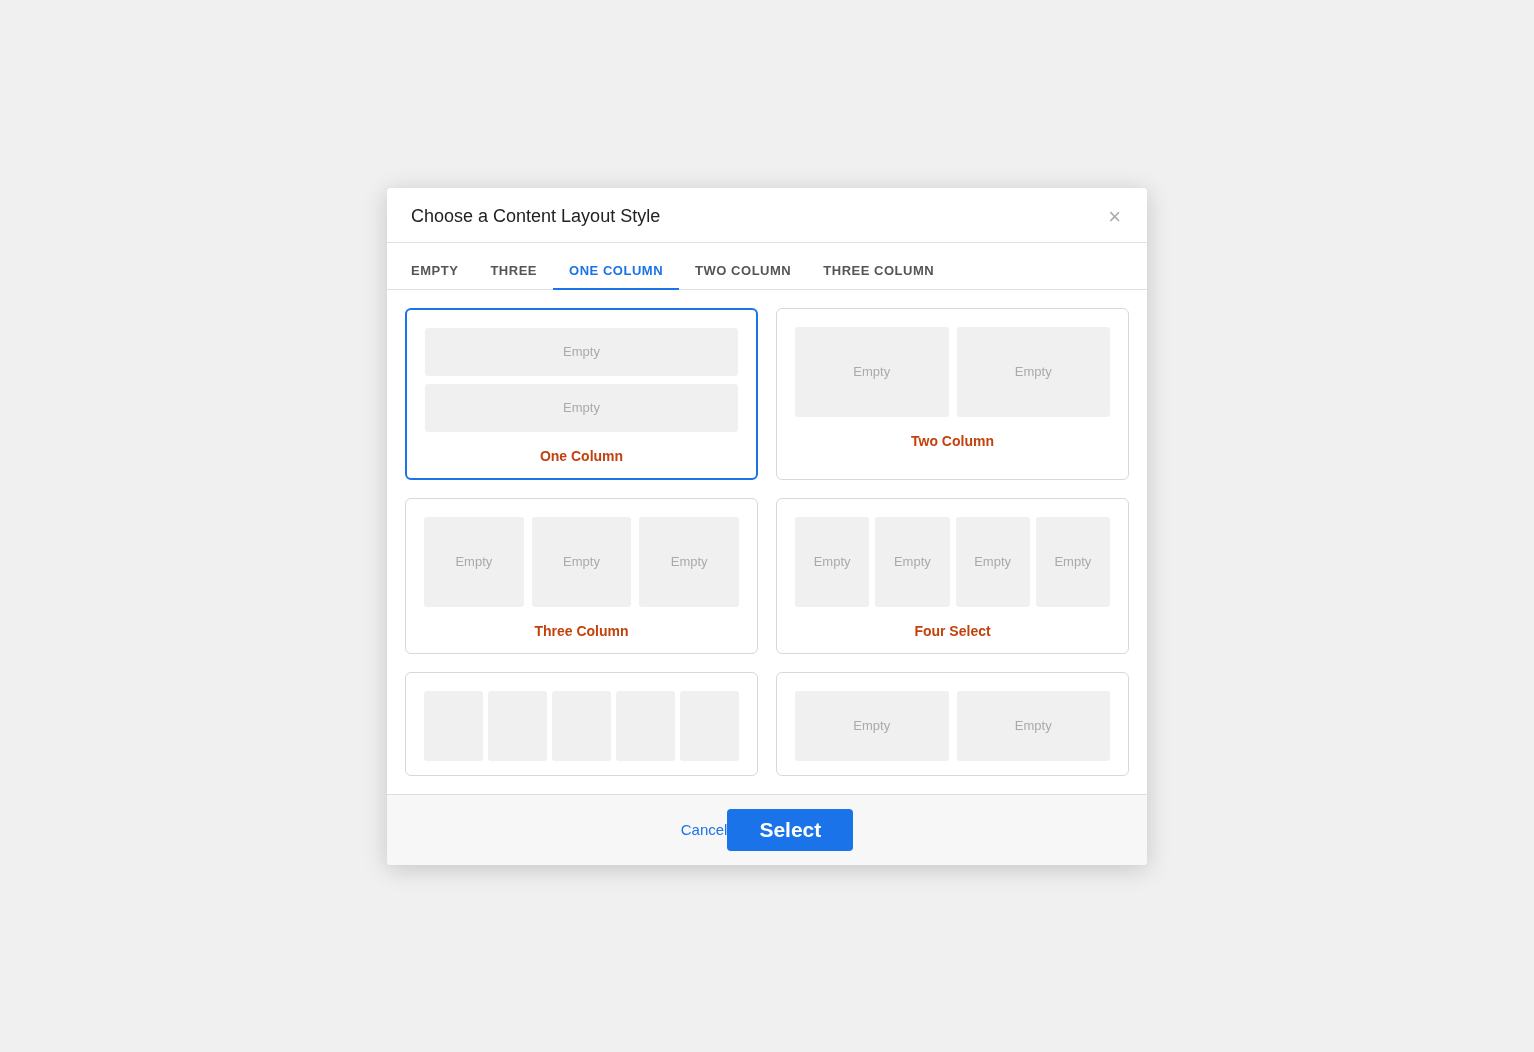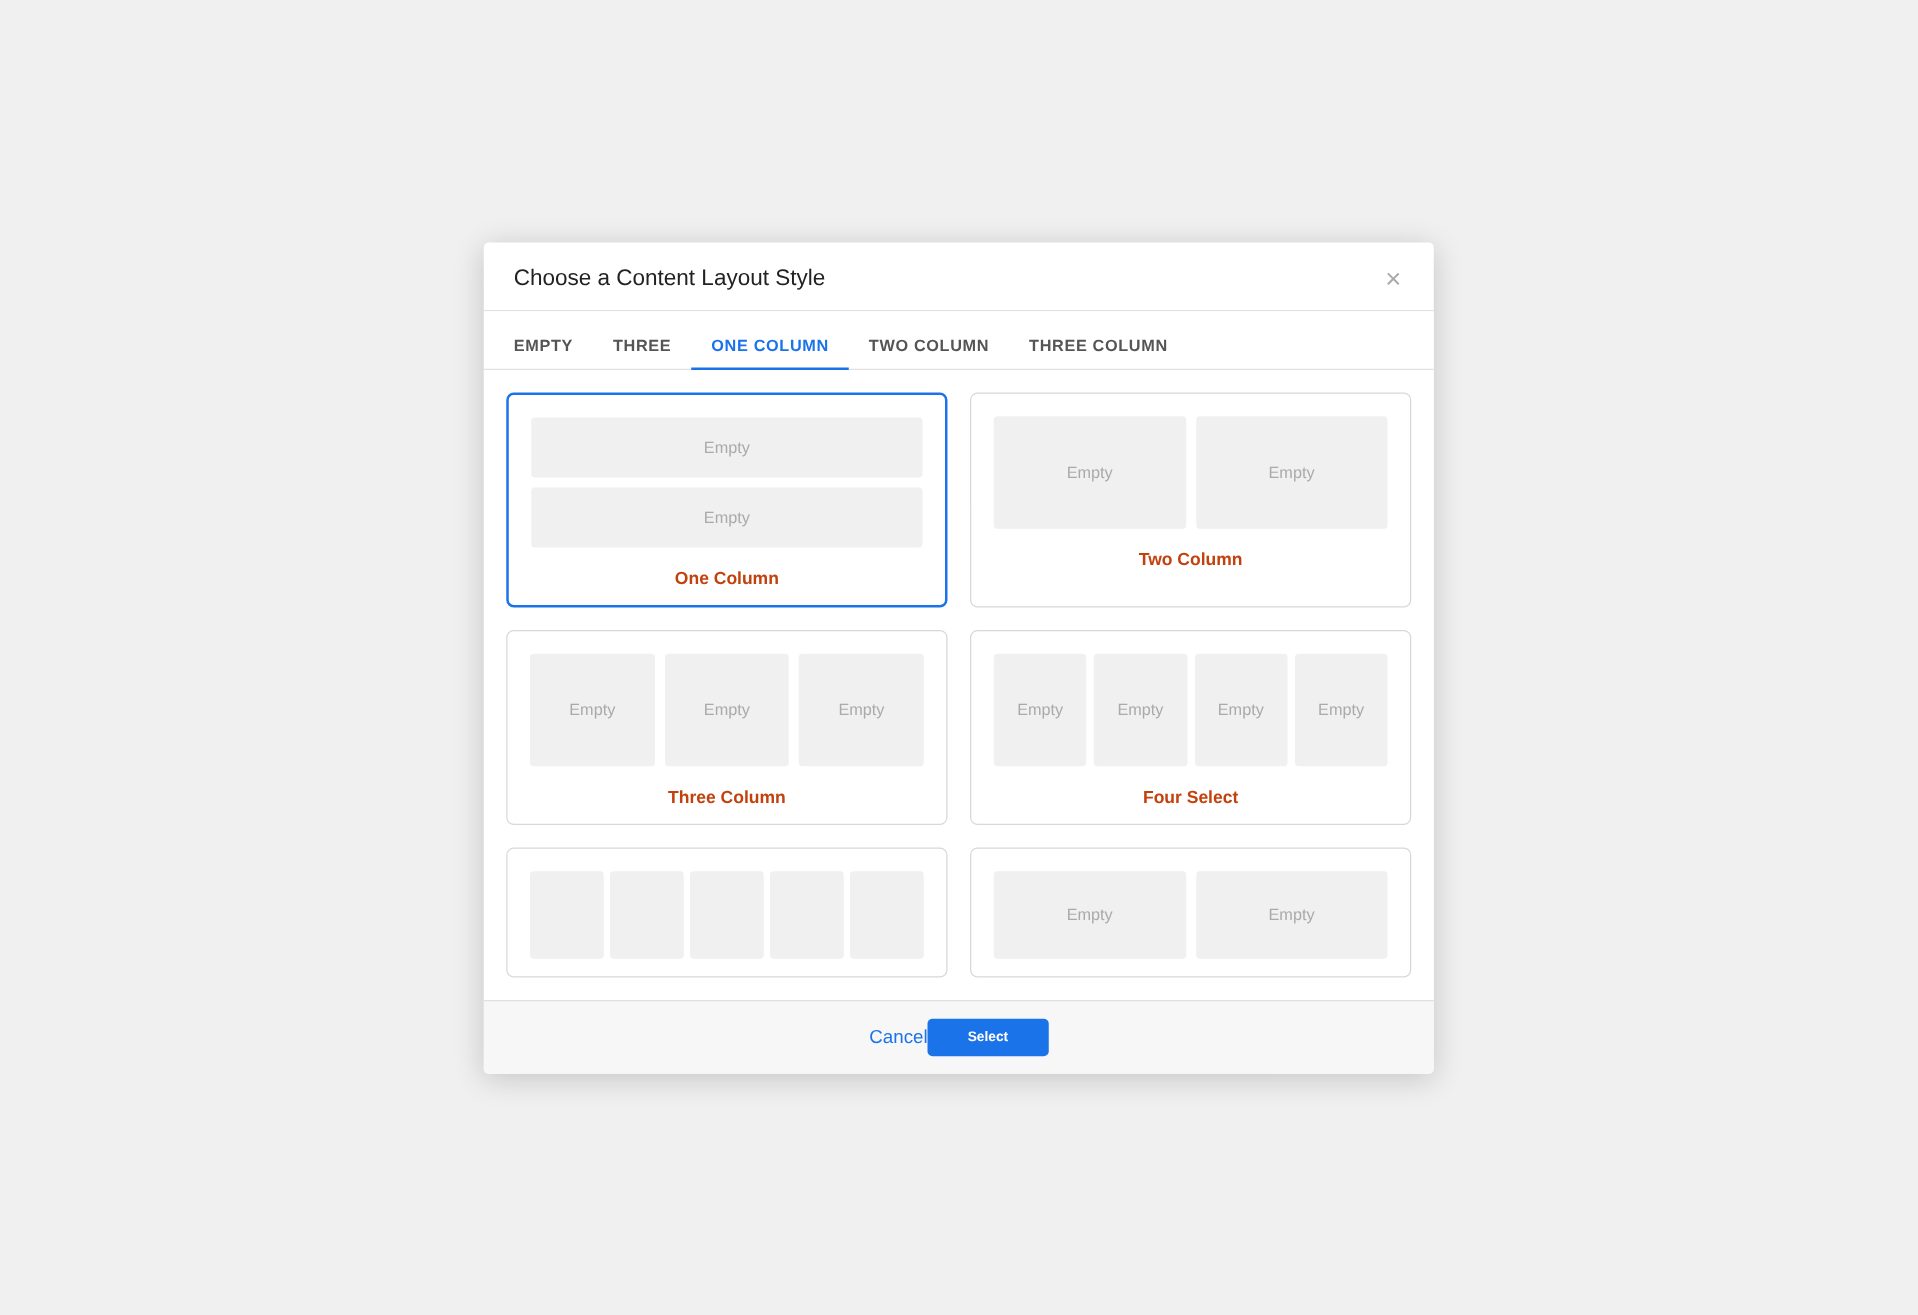--- a/index.html
+++ b/index.html
@@ -190,21 +190,21 @@
       color: #1a73e8;
       font-size: 15px;
       cursor: pointer;
       padding: 6px 0;
     }
     .select-btn {
       background: #1a73e8;
       color: #fff;
       border: none;
       border-radius: 4px;
-      font-size: 11px;
+      font-size: 21px;
       font-weight: 600;
       padding: 9px 32px;
       cursor: pointer;
     }
     
     .content-area::-webkit-scrollbar { width: 8px; }
     .content-area::-webkit-scrollbar-thumb { background: #ccc; border-radius: 4px; }
     .content-area::-webkit-scrollbar-track { background: #f5f5f5; }
     
     .layout-card { position: relative; }

